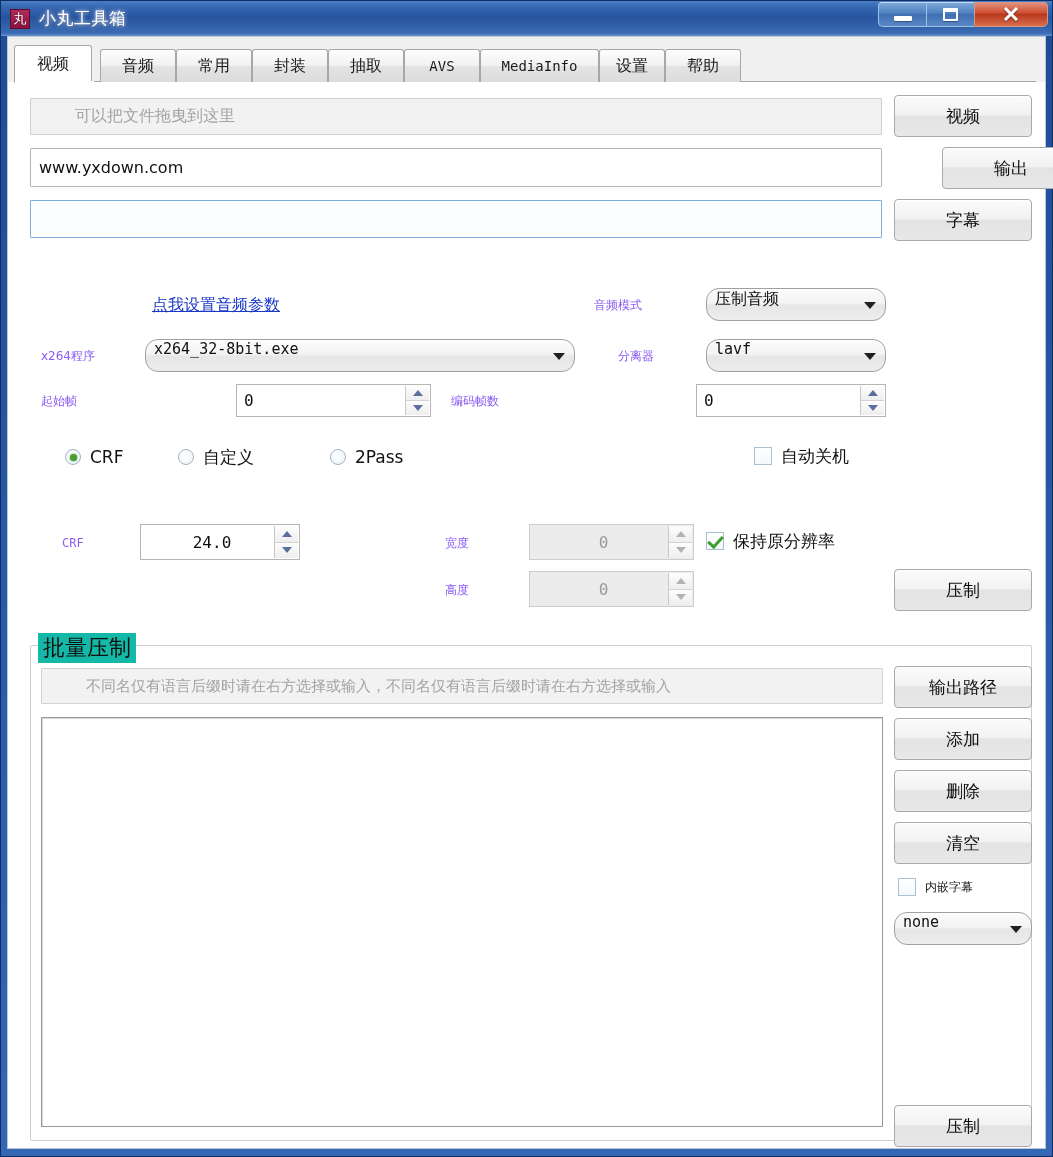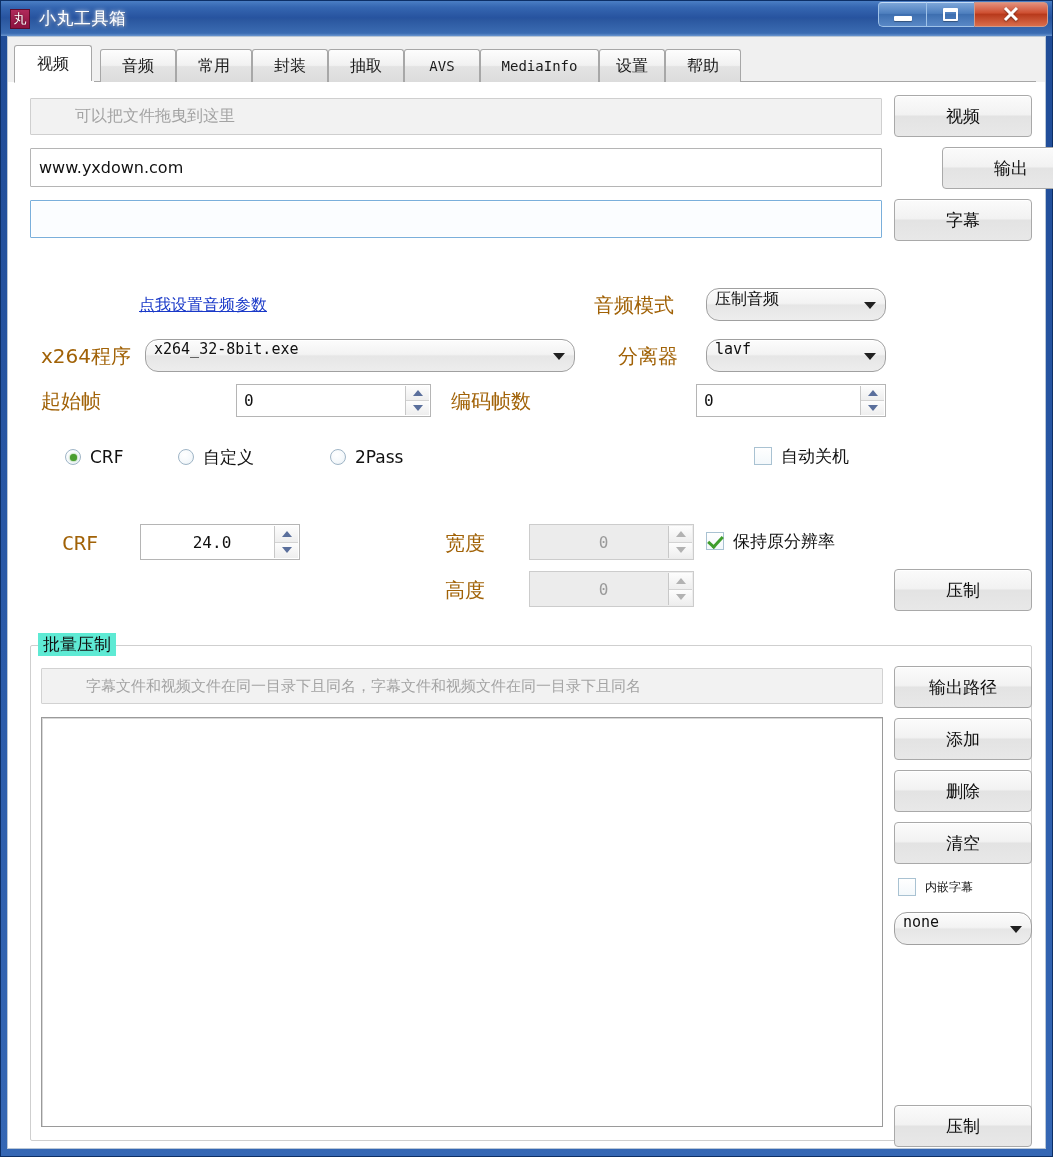--- a/index.html
+++ b/index.html
@@ -187,22 +187,22 @@
     border-radius: 4px;
     display: flex; align-items: center; justify-content: center;
     font-size: 17px;
     color: #0f0f0f;
     font-family: "DejaVu Sans", sans-serif;
     box-shadow: inset 0 1px 0 #ffffff;
   }
 
   .lbl {
     position: absolute;
-    font-size: 20px;
-    color: #a16207;
+    font-size: 12px;
+    color: #8b5cf6;
     font-family: "DejaVu Sans", sans-serif;
     display: flex; align-items: center;
     white-space: nowrap;
   }
   .lbl.mono { font-family: "DejaVu Sans Mono", monospace; }
 
   .link {
     position: absolute;
     font-size: 16px;
     color: #1a39c8;
@@ -333,24 +333,24 @@
   }
 
   
   .groupbox {
     position: absolute;
     border: 1px solid #cfcfcf;
     border-radius: 2px;
   }
   .group-title {
     position: absolute;
-    font-size: 17px;
+    font-size: 22px;
     color: #111111;
     font-family: Liberation Serif, serif;
-    background: #5eead4;
+    background: #14b8a6;
     padding: 0 5px;
     white-space: nowrap;
   }
 
   
   .listbox {
     position: absolute;
     background: #ffffff;
     border: 1px solid #9a9a9a;
     box-shadow: inset 1px 1px 0 #d8d8d8;
@@ -429,21 +429,21 @@
         <span>输出</span>
       </div>
 
       <div class="txtbox focused" style="left:22px;top:118px;width:852px;height:38px;">
         <span></span>
       </div>
       <div class="btn" style="left:886px;top:117px;width:138px;height:42px;">
         <span>字幕</span>
       </div>
 
-      <div class="link" style="left:131px;top:211px;height:24px;">点我设置音频参数</div>
+      <div class="link" style="left:144px;top:211px;height:24px;">点我设置音频参数</div>
 
       <div class="lbl" style="left:586px;top:211px;height:24px;">音频模式</div>
       <div class="combo cjk" style="left:698px;top:206px;width:180px;height:33px;">
         <span>压制音频</span>
         <span class="arrow"></span>
       </div>
 
       <div class="lbl" style="left:33px;top:262px;height:24px;">x264程序</div>
       <div class="combo" style="left:137px;top:257px;width:430px;height:33px;">
         <span>x264_32-8bit.exe</span>
@@ -545,21 +545,21 @@
       </div>
 
       <div class="btn" style="left:886px;top:487px;width:138px;height:42px;">
         <span>压制</span>
       </div>
 
       <div class="groupbox" style="left:22px;top:563px;width:1002px;height:496px;"></div>
       <div class="group-title" style="left:30px;top:551px;">批量压制</div>
 
       <div class="txtbox readonlyish" style="left:33px;top:586px;width:842px;height:36px;border:1px solid #d2d2d2;">
-        <span class="ph" style="font-size:15px;">字幕文件和视频文件在同一目录下且同名，字幕文件和视频文件在同一目录下且同名</span>
+        <span class="ph" style="font-size:15px;">不同名仅有语言后缀时请在右方选择或输入，不同名仅有语言后缀时请在右方选择或输入</span>
       </div>
       <div class="btn" style="left:886px;top:584px;width:138px;height:42px;">
         <span>输出路径</span>
       </div>
 
       <div class="listbox" style="left:33px;top:635px;width:842px;height:410px;"></div>
 
       <div class="btn" style="left:886px;top:636px;width:138px;height:42px;">
         <span>添加</span>
       </div>

